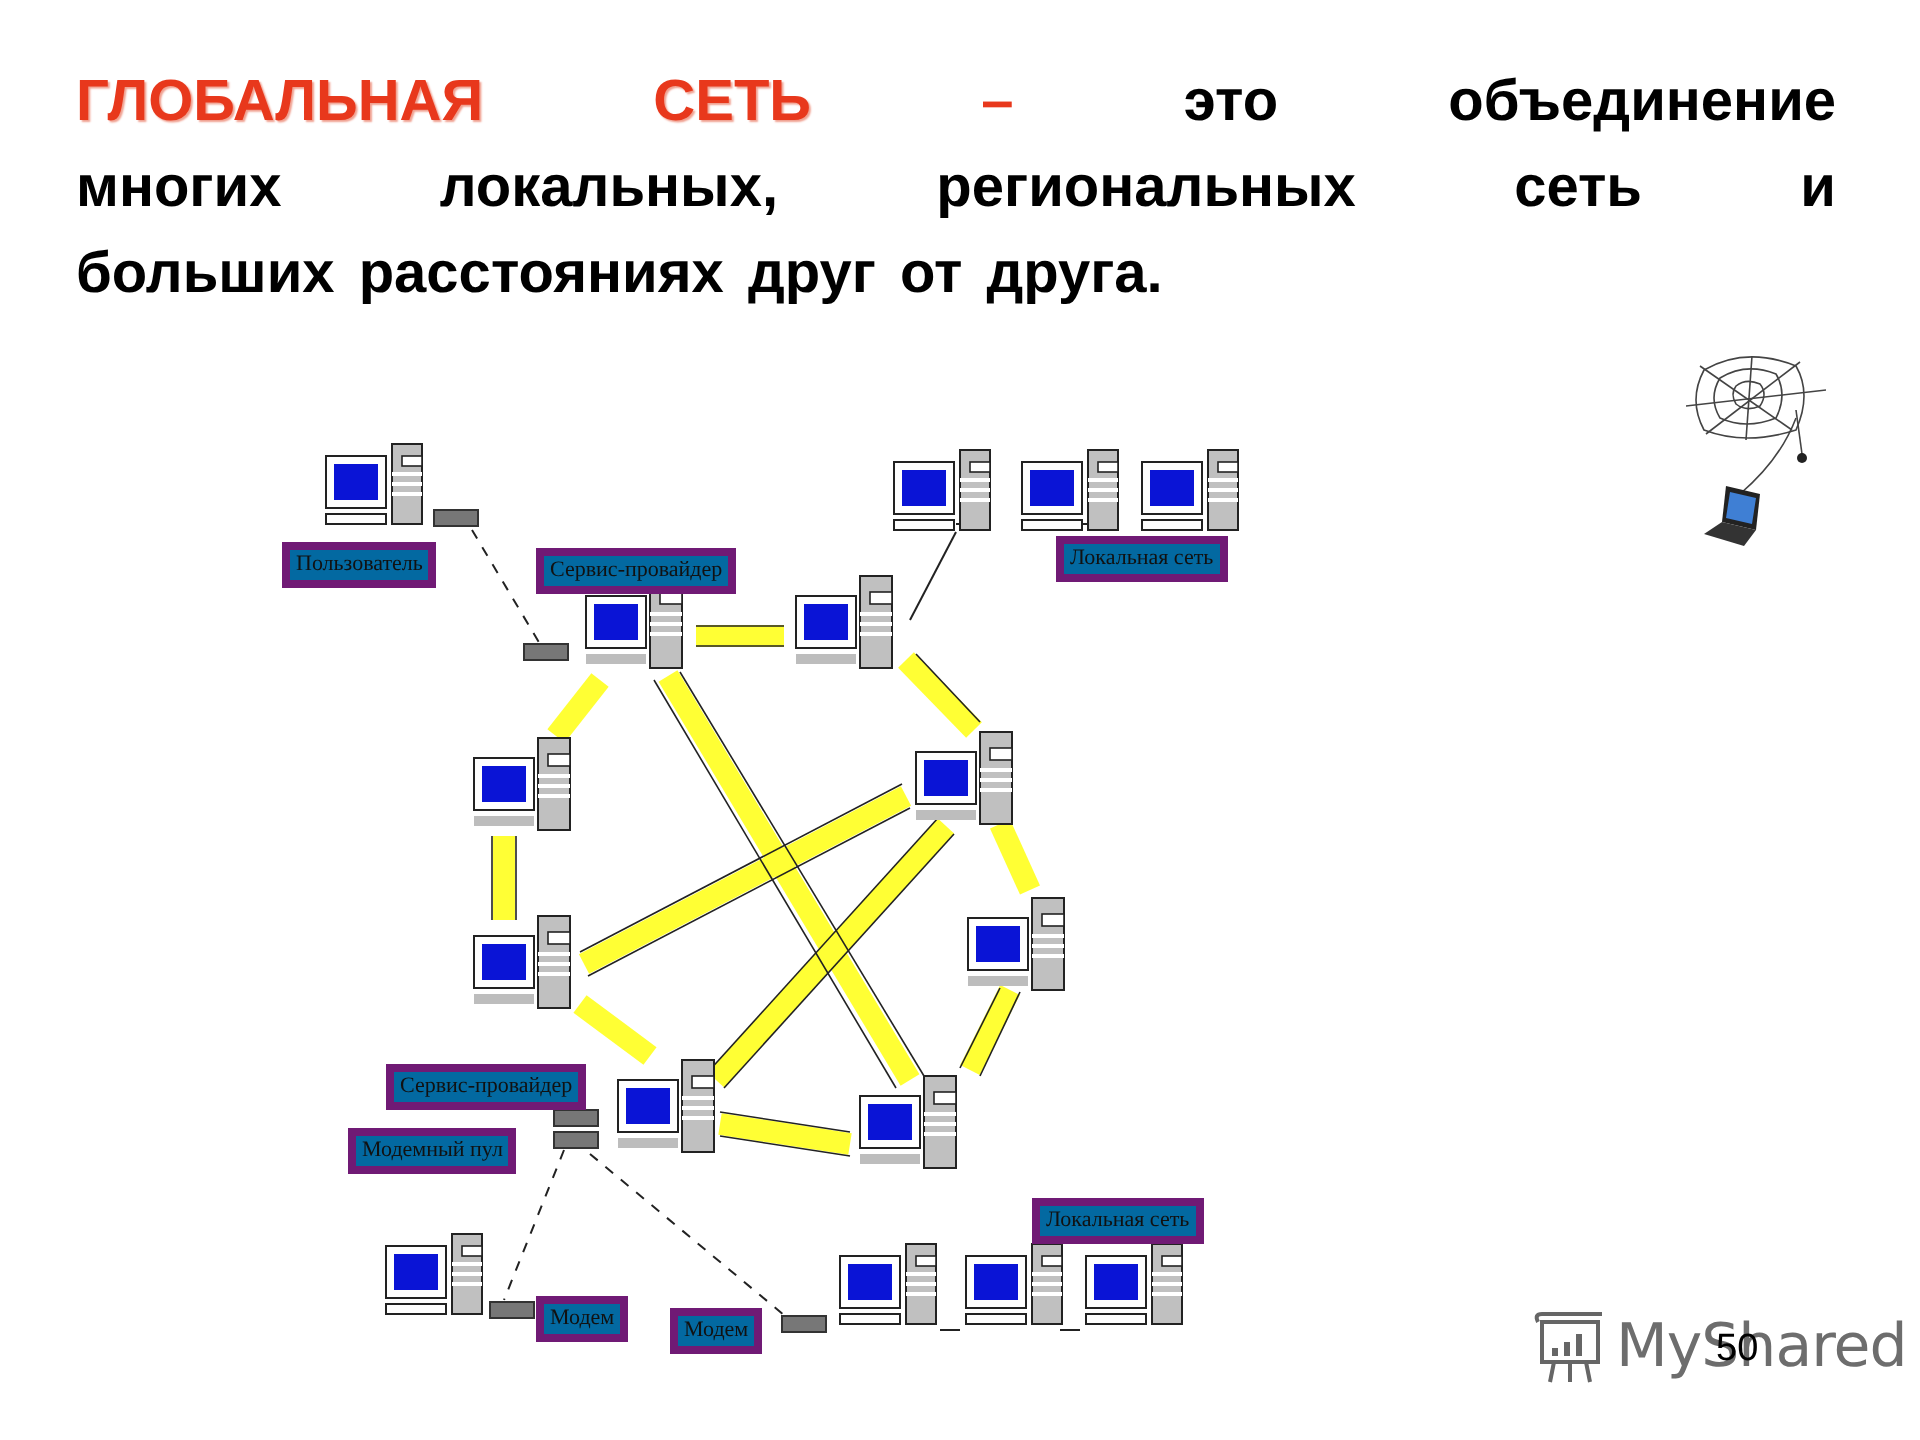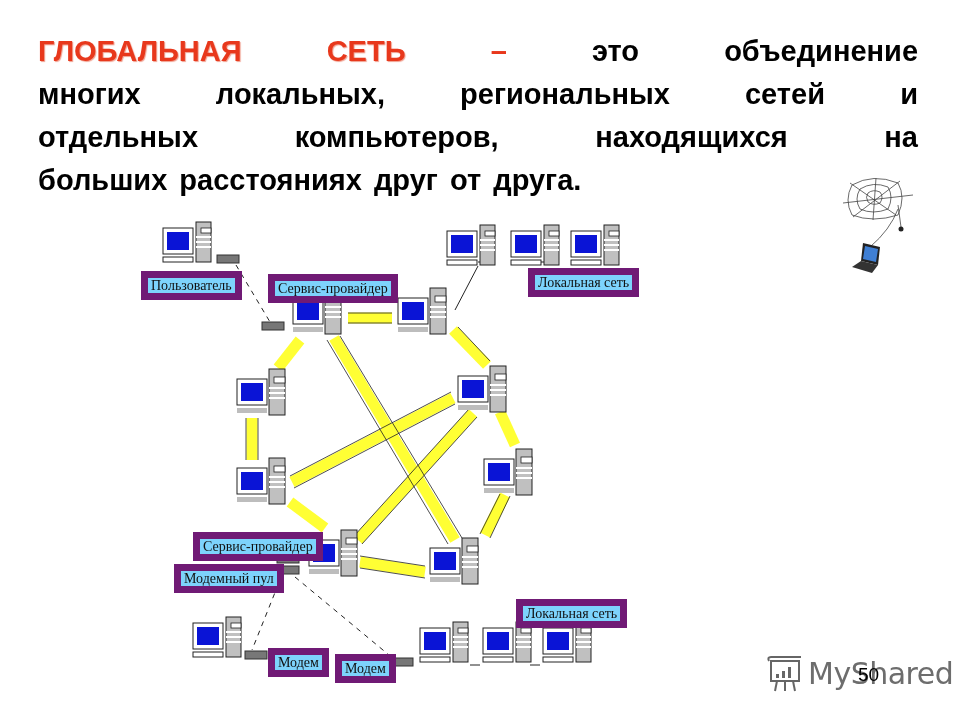--- a/index.html
+++ b/index.html
@@ -8,36 +8,35 @@
     position: absolute; left: 38px; top: 30px; width: 880px;
     font-family: "Liberation Sans", sans-serif; font-weight: bold;
     font-size: 29px; line-height: 43px; color: #000; text-align: justify;
   }
   .heading .line { display: block; text-align: justify; text-align-last: justify; white-space: nowrap; }
   .heading .line.last { text-align-last: left; word-spacing: 4px; }
   .accent { color: #e8381c; text-shadow: 1px 1px 1px #f0a090; }
   .dash { color: #e8381c; }
   .diagram { position: absolute; left: 0; top: 0; width: 960px; height: 720px; }
   .lbl {
-    position: absolute; font-family: "Liberation Serif", serif; font-size: 14px;
-    border: 7px solid #701a75; background: #7dd3fc; padding: 0 3px; line-height: 15px;
+    position: absolute; font-family: "Liberation Serif", serif; font-size: 11px;
+    border: 4px solid #701a75; background: #0369a1; padding: 0 3px; line-height: 15px;
     color: #111; white-space: nowrap;
   }
   .web { position: absolute; left: 838px; top: 175px; width: 80px; height: 105px; }
   .watermark { position: absolute; left: 765px; top: 655px; width: 170px; height: 40px; }
   .wm-text { position: absolute; left: 808px; top: 656px; font-family: "DejaVu Sans", sans-serif; font-size: 30px; color: #6d6d6d; letter-spacing: -0.5px; }
   .page-num { position: absolute; left: 858px; top: 664px; font-family: "Liberation Sans", sans-serif; font-size: 19px; color: #000; }
 </style>
 </head>
 <body>
 
 <div class="heading">
   <span class="line"><span class="accent">ГЛОБАЛЬНАЯ СЕТЬ</span> <span class="dash">–</span> <span>это объединение</span></span>
-  <span class="line">многих локальных, региональных сетей и</span>
-  <span class="line">отдельных компьютеров, находящихся на</span>
+  <span class="line">многих локальных, региональных сеть и</span>
   <span class="line last">больших расстояниях друг от друга.</span>
 </div>
 
 <svg class="diagram" viewBox="0 0 960 720" xmlns="http://www.w3.org/2000/svg">
   <defs>
     <g id="pc">
       <rect x="0" y="6" width="30" height="26" fill="#fff" stroke="#222" stroke-width="1"></rect>
       <rect x="4" y="10" width="22" height="18" fill="#0a14d6"></rect>
       <rect x="0" y="35" width="30" height="5" fill="#fff" stroke="#222" stroke-width="1"></rect>
       <rect x="33" y="0" width="15" height="40" fill="#c0c0c0" stroke="#222" stroke-width="1"></rect>

